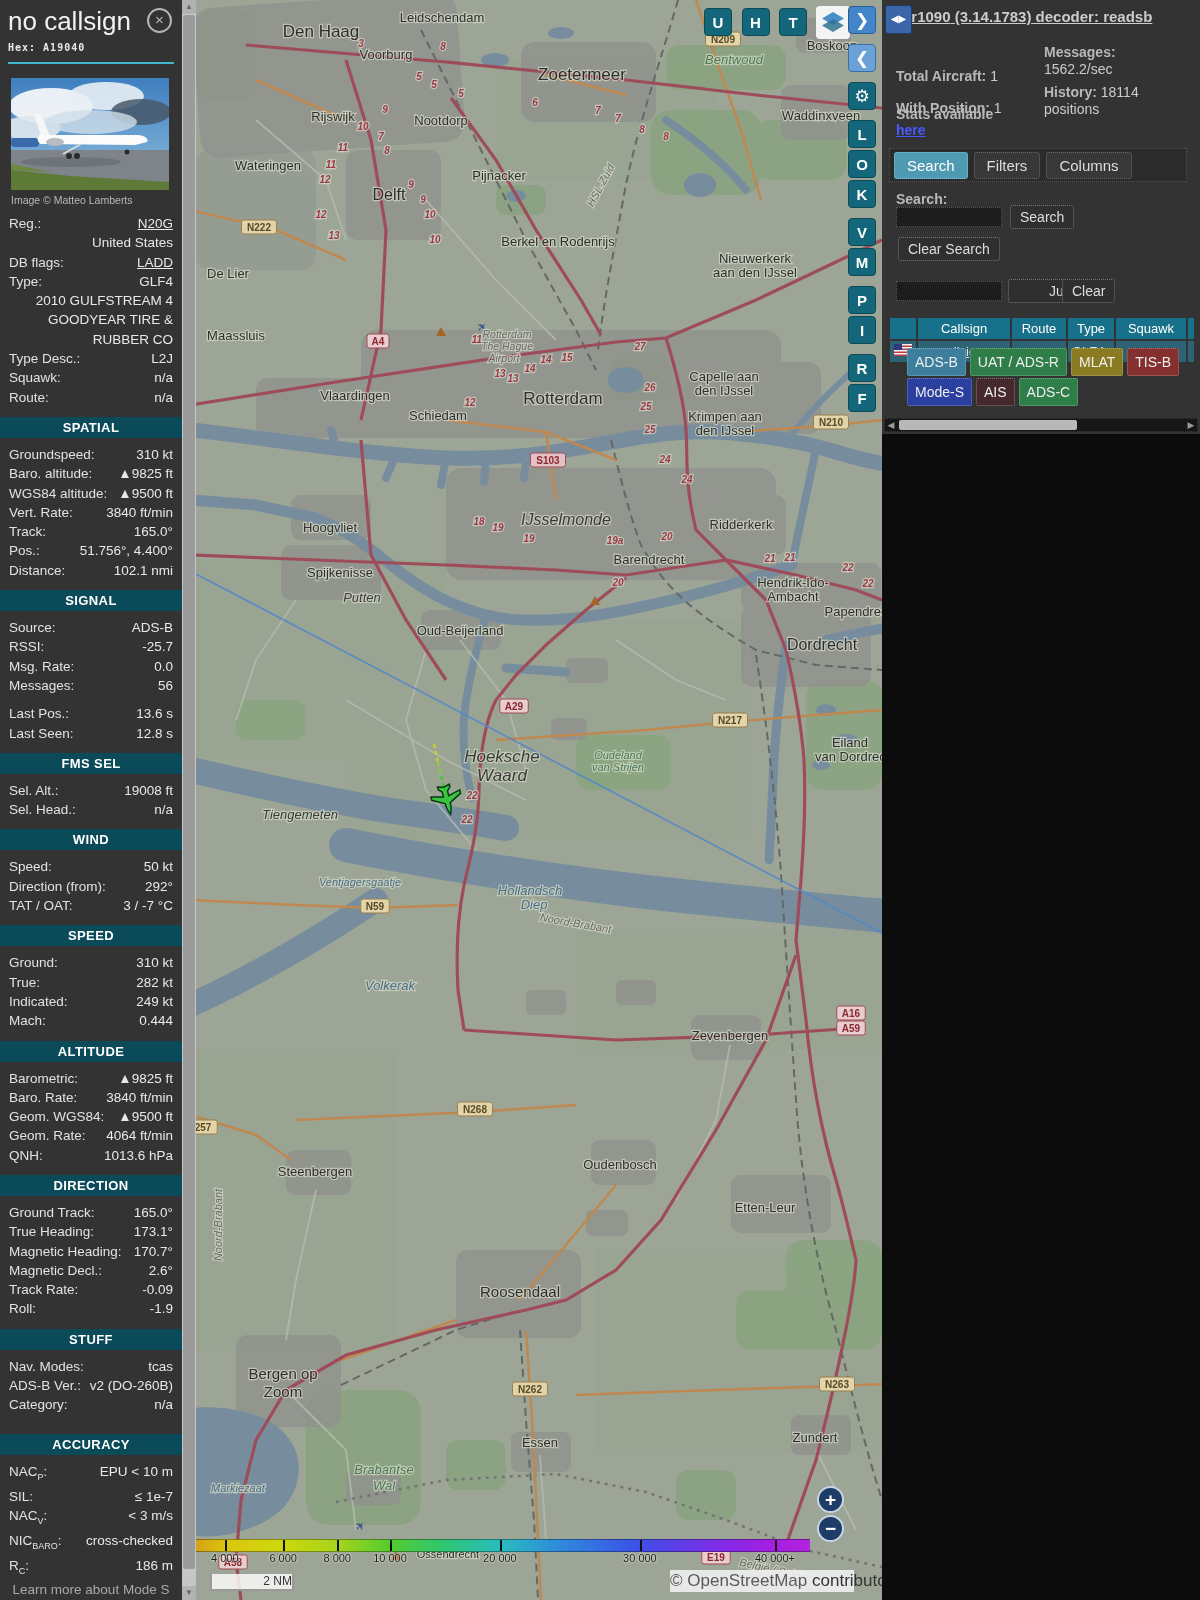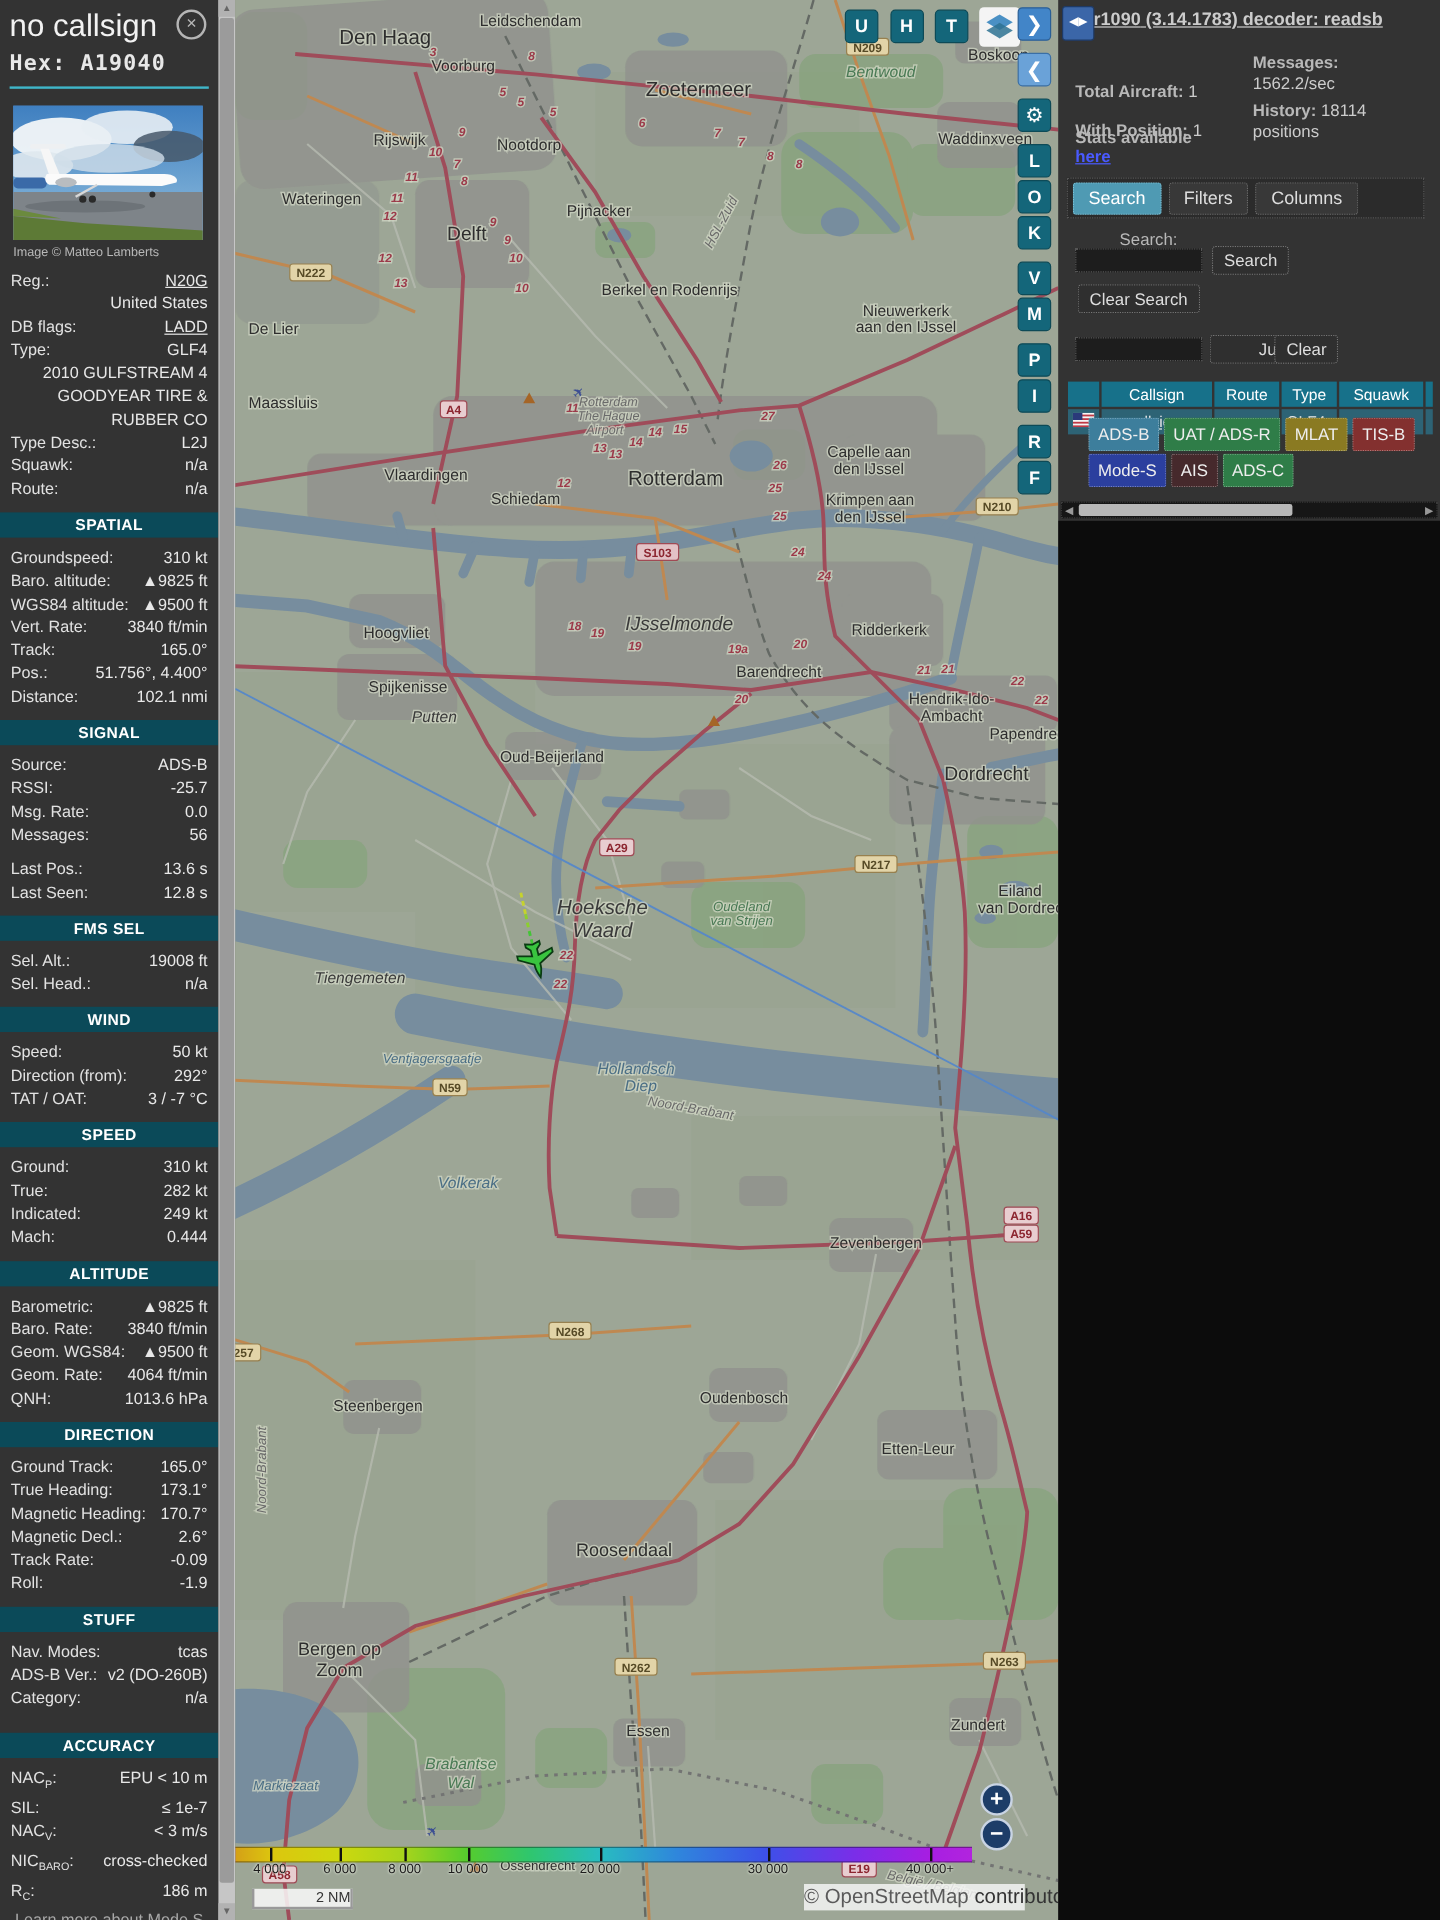--- a/index.html
+++ b/index.html
@@ -2,21 +2,21 @@
 <html><head>
 <meta charset="utf-8">
 <style>
   html,body{margin:0;padding:0;background:#333;font-family:"Liberation Sans","DejaVu Sans",sans-serif;}
   #app{position:relative;width:1200px;height:1600px;overflow:hidden;background:#333;}
   
   #sidebar{position:absolute;left:0;top:0;width:182px;height:1600px;background:#333;color:#e6e6e6;
     display:flex;flex-direction:column;overflow:hidden;}
   #sb-head{position:relative;padding:6px 8px 0 8px;}
   #sb-title{font-size:26px;color:#f2f2f2;line-height:30px;}
-  #sb-hex{font-family:"DejaVu Sans Mono","Liberation Mono",monospace;font-weight:bold;font-size:18px;
+  #sb-hex{font-family:"DejaVu Sans Mono","Liberation Mono",monospace;font-weight:bold;font-size:10px;
     letter-spacing:1px;margin-top:6px;color:#e8e8e8;}
   #sb-close{position:absolute;top:8px;right:10px;width:21px;height:21px;border:2px solid #b5b5b5;
     border-radius:50%;color:#b5b5b5;font-size:15px;line-height:20px;text-align:center;cursor:pointer;}
   #sb-divider{height:2px;background:#3fb6c9;margin-top:9px;}
   #sb-photo{margin:14px 11px 0 11px;width:158px;height:112px;background:#4a86c8;}
   #sb-credit{font-size:10.5px;color:#b8b8b8;margin:4px 11px 8px 11px;}
   .srow{display:flex;justify-content:space-between;padding:0 9px;font-size:13.5px;line-height:19.3px;}
   .srow .lab{color:#e2e2e2;white-space:nowrap;}
   .srow .val{color:#e8e8e8;text-align:right;flex:1;margin-left:4px;}
   .srow .val.link, .srow .lab.link{text-decoration:underline;}
@@ -64,21 +64,21 @@
   #p-stats .c1 .r2{margin-top:16px;}
   #p-stats .c2{position:absolute;left:148px;top:0;width:150px;line-height:17px;}
   #p-stats .c2 .r2{margin-top:6px;}
   #p-stats .savail{position:absolute;left:0;top:62px;}
   #p-stats a.here{color:#4a5aff;text-decoration:underline;font-weight:bold;}
   #p-tabs{position:absolute;left:7px;top:148px;width:298px;height:34px;background:#2b2b2b;border:1px dotted #555;
     display:flex;align-items:center;padding-left:4px;box-sizing:border-box;}
   .ptab{margin-right:6px;padding:4px 12px;font-size:15px;background:#383838;border:1px dotted #6a6a6a;
     border-radius:3px;color:#ddd;cursor:pointer;}
   .ptab.active{background:#4f9ab3;border-color:#7fc2d6;color:#fff;}
-  .plab{font-weight:normal;color:#b8b8b8;font-size:14px;margin-left:37px;}
+  .plab{font-weight:bold;color:#b8b8b8;font-size:14px;}
   #p-search-label{position:absolute;left:14px;top:191px;}
   .pinput{position:absolute;width:104px;height:18px;background:#1d1d1d;border:1px dotted #555;}
   #p-input1{left:14px;top:207px;}
   #p-input2{left:14px;top:281px;}
   .pbtn{position:absolute;background:#2f2f2f;border:1px dotted #777;border-radius:3px;color:#ddd;
     font-size:14px;padding:3px 9px;cursor:pointer;white-space:nowrap;}
   #p-btn-search{left:128px;top:205px;}
   #p-btn-clearsearch{left:16px;top:237px;}
   #p-jump-label{position:absolute;left:14px;top:250px;width:260px;line-height:17px;}
   #p-btn-jump{left:126px;top:279px;padding-left:40px;}

